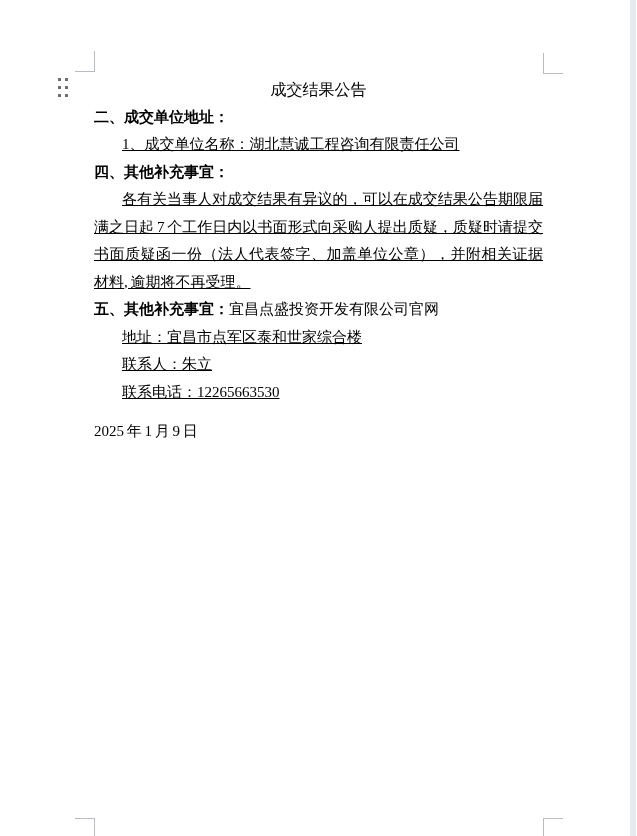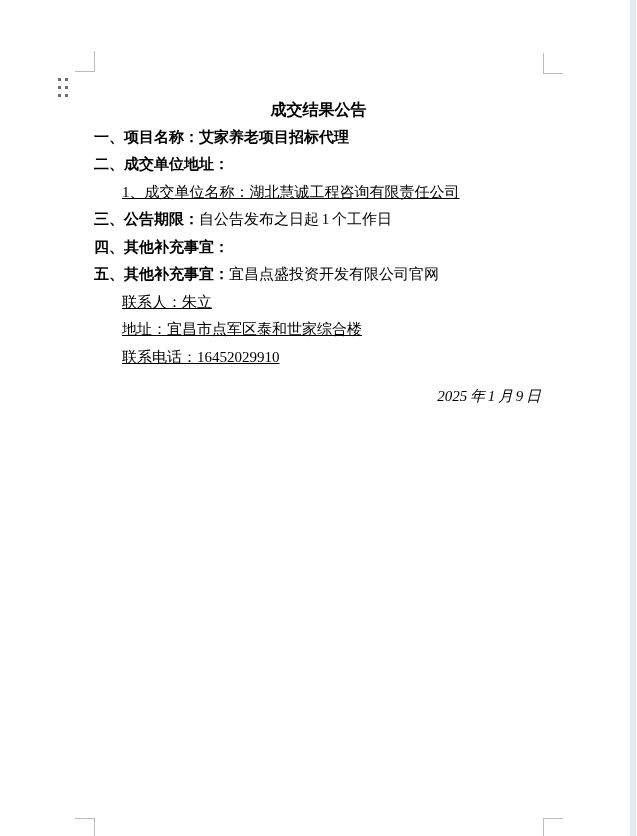--- a/index.html
+++ b/index.html
@@ -62,70 +62,67 @@
     left: 94px;
     top: 76px;
     width: 449px;
     font-size: 15px;
     line-height: 27.5px;
     text-align: justify;
     word-spacing: -1px;
   }
   .doc-title {
     text-align: center;
-    font-weight: bold;
+    font-weight: normal;
     font-size: 16px;
-    margin-top: 20px;
   }
   .para { margin: 0; }
   .para.indent { text-indent: 28px; text-decoration: underline; }
   .para .label { font-weight: bold; }
   .date-line {
     margin-top: 12px;
-    text-align: right;
+    text-align: left;
     padding-right: 2px;
-    font-style: italic;
   }
 </style>
 </head>
 <body>
 
 <div class="boundary-mark bm-tl"></div>
 <div class="boundary-mark bm-tr"></div>
 <div class="boundary-mark bm-bl"></div>
 <div class="boundary-mark bm-br"></div>
 
 <div class="drag-handle">
   <div class="dots"></div>
 </div>
 
 <div class="scrollbar-track"></div>
 
 <div class="page-text">
 
   <div class="doc-title">成交结果公告</div>
 
-  <p class="para"><span class="label">一、项目名称：艾家养老项目招标代理</span><span></span></p>
 
   <p class="para"><span class="label">二、成交单位地址：</span><span></span></p>
 
   <p class="para indent"><span>1、成交单位名称：湖北慧诚工程咨询有限责任公司</span></p>
 
 
 
-  <p class="para"><span class="label">三、公告期限：</span><span>自公告发布之日起 1 个工作日</span></p>
 
   <p class="para"><span class="label">四、其他补充事宜：</span><span></span></p>
 
+  <p class="para indent"><span>各有关当事人对成交结果有异议的，可以在成交结果公告期限届满之日起 7 个工作日内以书面形式向采购人提出质疑，质疑时请提交书面质疑函一份（法人代表签字、加盖单位公章），并附相关证据材料, 逾期将不再受理。</span></p>
 
   <p class="para"><span class="label">五、其他补充事宜：</span><span>宜昌点盛投资开发有限公司官网</span></p>
 
 
 
+  <p class="para indent"><span>地址：宜昌市点军区泰和世家综合楼</span></p>
+
   <p class="para indent"><span>联系人：朱立</span></p>
 
-  <p class="para indent"><span>地址：宜昌市点军区泰和世家综合楼</span></p>
-
-  <p class="para indent"><span>联系电话：16452029910</span></p>
+  <p class="para indent"><span>联系电话：12265663530</span></p>
 
   <p class="para date-line">2025 年 1 月 9 日</p>
 
 </div>
 
 </body></html>

